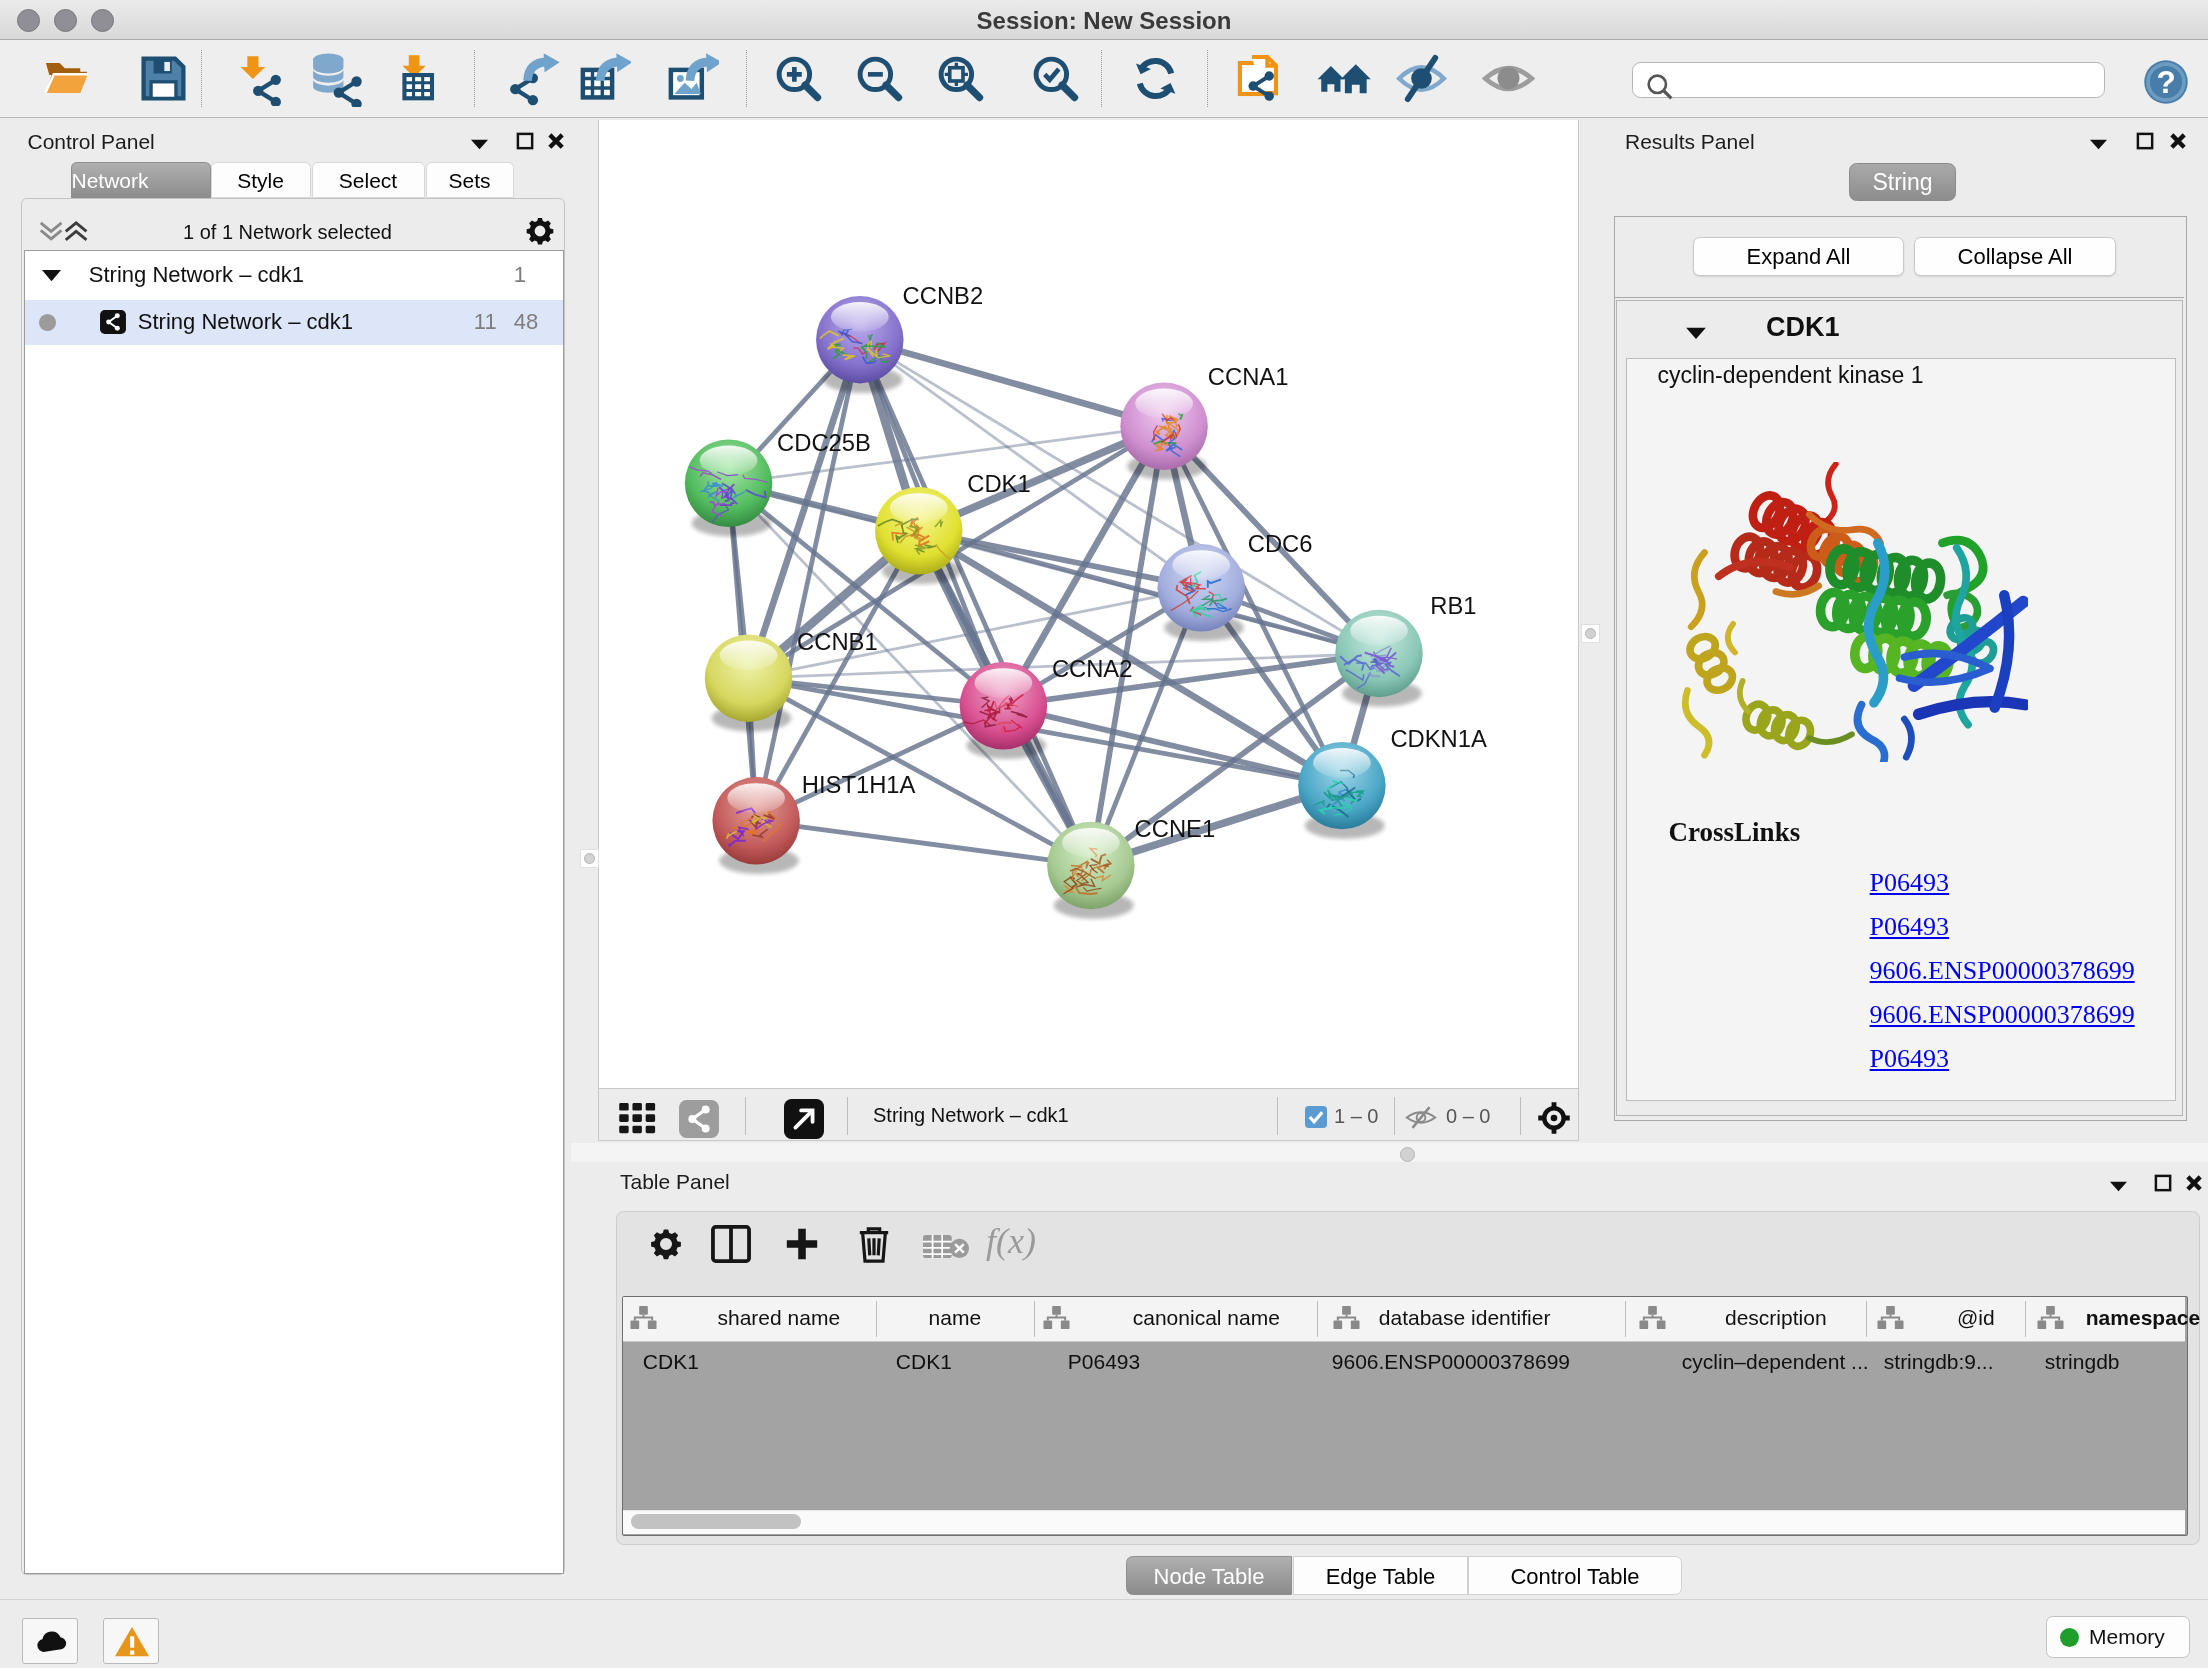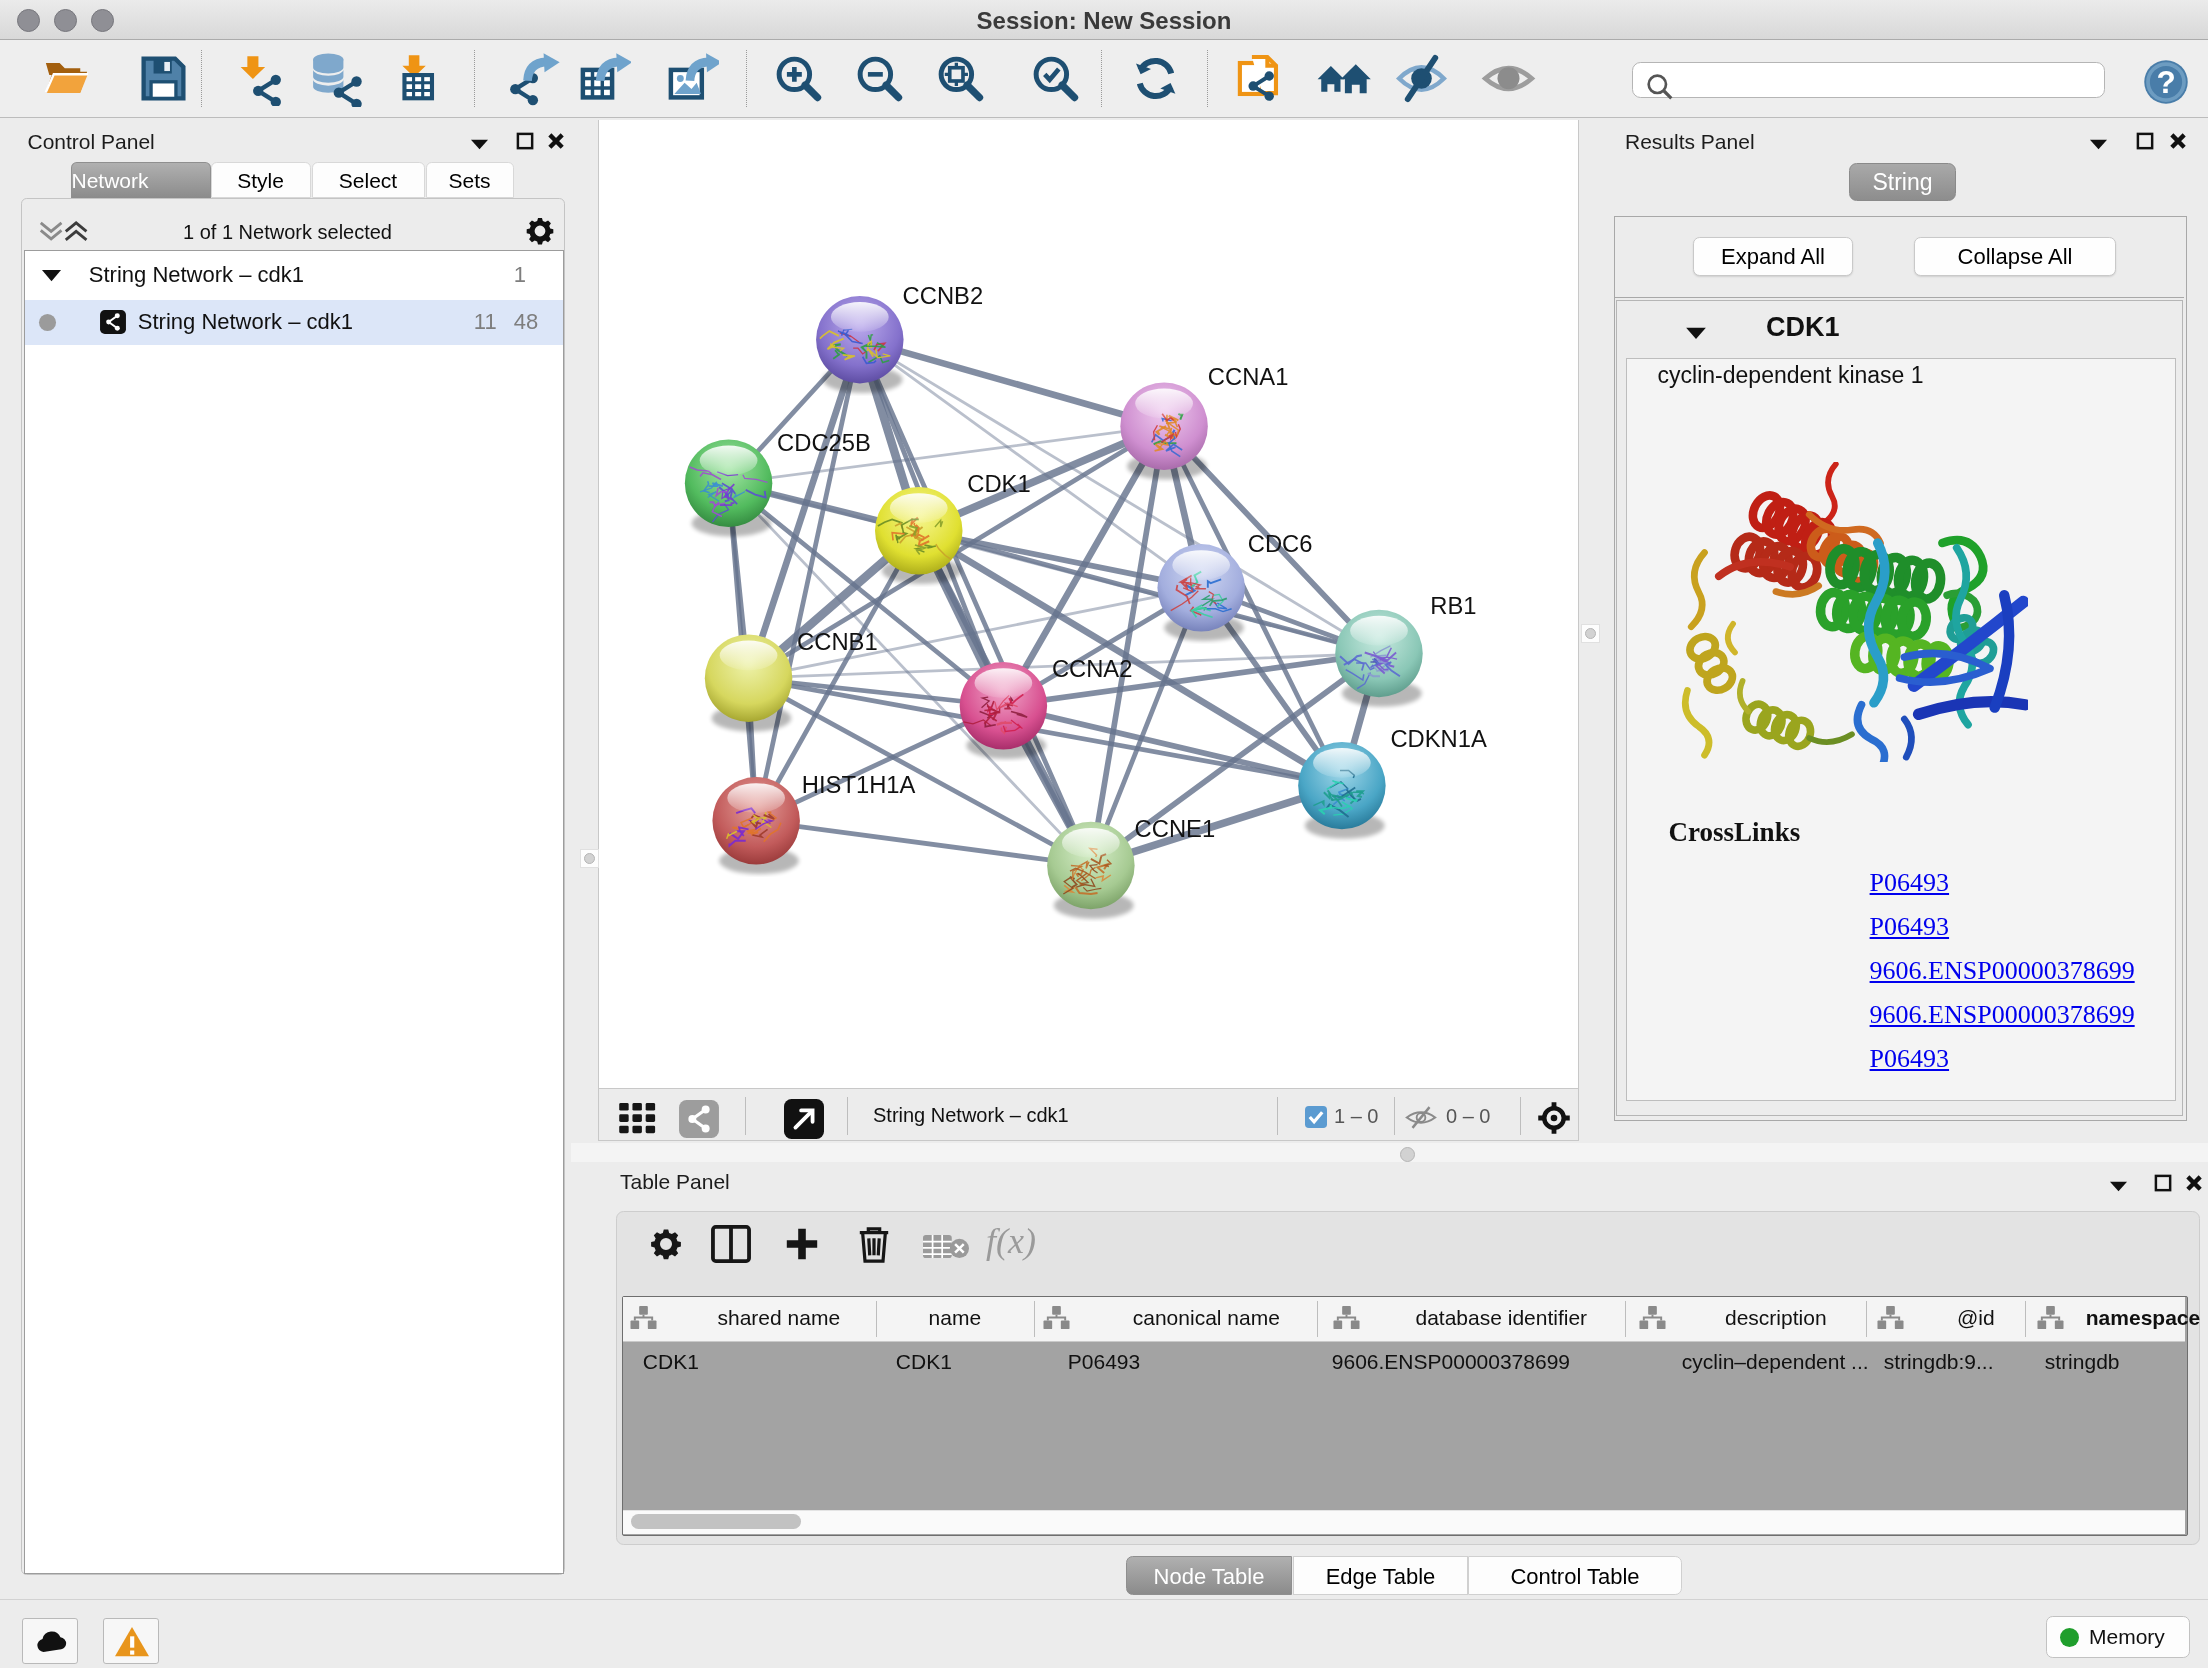--- a/index.html
+++ b/index.html
@@ -788,21 +788,21 @@
     </svg>
   <svg class="abs" style="left:590px;top:12.4px" width="19" height="19" viewBox="0 0 20 20">
       <path d="M3 3 L16 16 M16 3 L3 16" stroke="#111" stroke-width="4.6" stroke-linecap="butt"></path>
     </svg>
 
   <div class="abs" style="left:270px;top:43px;width:107px;height:38px;background:linear-gradient(#a9a9a9,#8d8d8d);border:1px solid #8a8a8a;border-radius:7.6px;color:#fff;font-size:23px;text-align:center;line-height:36px;box-sizing:border-box;">String</div>
 
   <div class="abs" style="left:35px;top:96px;width:573px;height:905px;background:#ececec;border:1.9px solid #a8a8a8;box-sizing:border-box;">
 
     <div class="abs" style="left:0;top:0;width:569px;height:80px;border-bottom:1.9px solid #a8a8a8;">
-      <div class="abs" style="left:78px;top:20px;width:160px;height:39px;background:#fefefe;border:1px solid #c9c9c9;border-radius:6.7px;font-size:22px;text-align:center;line-height:37px;box-sizing:border-box;box-shadow:0 1px 1.9px rgba(0,0,0,0.12);">Expand All</div>
+      <div class="abs" style="left:78px;top:20px;width:211px;height:39px;background:#fefefe;border:1px solid #c9c9c9;border-radius:6.7px;font-size:22px;text-align:center;line-height:37px;box-sizing:border-box;box-shadow:0 1px 1.9px rgba(0,0,0,0.12);">Expand All</div>
       <div class="abs" style="left:299px;top:20px;width:202px;height:39px;background:#fefefe;border:1px solid #c9c9c9;border-radius:6.7px;font-size:22px;text-align:center;line-height:37px;box-sizing:border-box;box-shadow:0 1px 1.9px rgba(0,0,0,0.12);">Collapse All</div>
     </div>
 
     <div class="abs" style="left:1px;top:83px;width:567px;height:816px;border:1px solid #b5b5b5;box-sizing:border-box;">
       <svg class="abs" style="left:67px;top:24px" width="24" height="15" viewBox="0 0 25 16">
           <path d="M2 3 h21 l-10.5 12 z" fill="#111"></path>
         </svg>
       <div class="abs" style="left:149px;top:11.4px;font-size:27px;font-weight:bold;color:#111;">CDK1</div>
 
       <div class="abs" style="left:8.6px;top:57px;width:550px;height:743px;background:#f4f4f4;border:1px solid #bdbdbd;box-sizing:border-box;">
@@ -975,21 +975,21 @@
 <rect x="9.5" y="1" width="9" height="9" rx="1"></rect>
 <rect x="0.5" y="16" width="9" height="9" rx="1"></rect>
 <rect x="18.5" y="16" width="9" height="9" rx="1"></rect>
 <path d="M14 10 v3 M5 16 v-3 h18 v3" stroke="#8a8a8a" stroke-width="2" fill="none"></path>
           </g>
         </svg>
 
       <div class="abs hdrtxt" style="left:59px;top:8.6px;width:194px;text-align:center;">shared name</div>
       <div class="abs hdrtxt" style="left:253px;top:8.6px;width:158px;text-align:center;">name</div>
       <div class="abs hdrtxt" style="left:472px;top:8.6px;width:223px;text-align:center;">canonical name</div>
-      <div class="abs hdrtxt" style="left:756px;top:8.6px;width:245px;text-align:center;">database identifier</div>
+      <div class="abs hdrtxt" style="left:756px;top:8.6px;width:245px;">database identifier</div>
       <div class="abs hdrtxt" style="left:1063px;top:8.6px;width:180px;text-align:center;">description</div>
       <div class="abs hdrtxt" style="left:1304px;top:8.6px;width:98px;text-align:center;">@id</div>
       <div class="abs hdrtxt" style="left:1463px;top:8.6px;width:99px;text-align:left;font-weight:bold;">namespace</div>
 
       <div class="abs celltxt" style="left:20px;top:53px;">CDK1</div>
       <div class="abs celltxt" style="left:273px;top:53px;">CDK1</div>
       <div class="abs celltxt" style="left:445px;top:53px;">P06493</div>
       <div class="abs celltxt" style="left:709px;top:53px;">9606.ENSP00000378699</div>
       <div class="abs celltxt" style="left:1059px;top:53px;">cyclin–dependent ...</div>
       <div class="abs celltxt" style="left:1261px;top:53px;">stringdb:9...</div>

